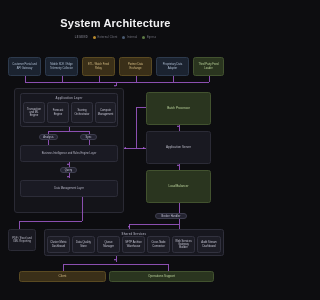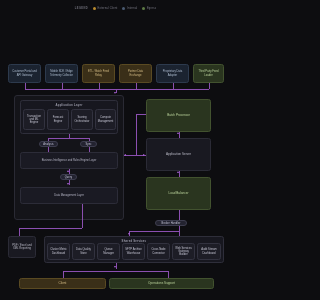--- a/index.html
+++ b/index.html
@@ -111,20 +111,21 @@
   }
 
   .fs3   { font-size: 2.7px; }
   .fs35  { font-size: 3.1px; }
 </style>
 </head>
 <body>
 
 <div class="page">
 
+  <div class="title">System Architecture</div>
 
   <div class="legend">
     <span class="legend-title">LEGEND</span>
 
     <span class="legend-item">
       <span class="legend-dot" style="background:#b98a2e"></span>
       <span class="legend-label">External Client</span>
     </span>
 
     <span class="legend-item">

